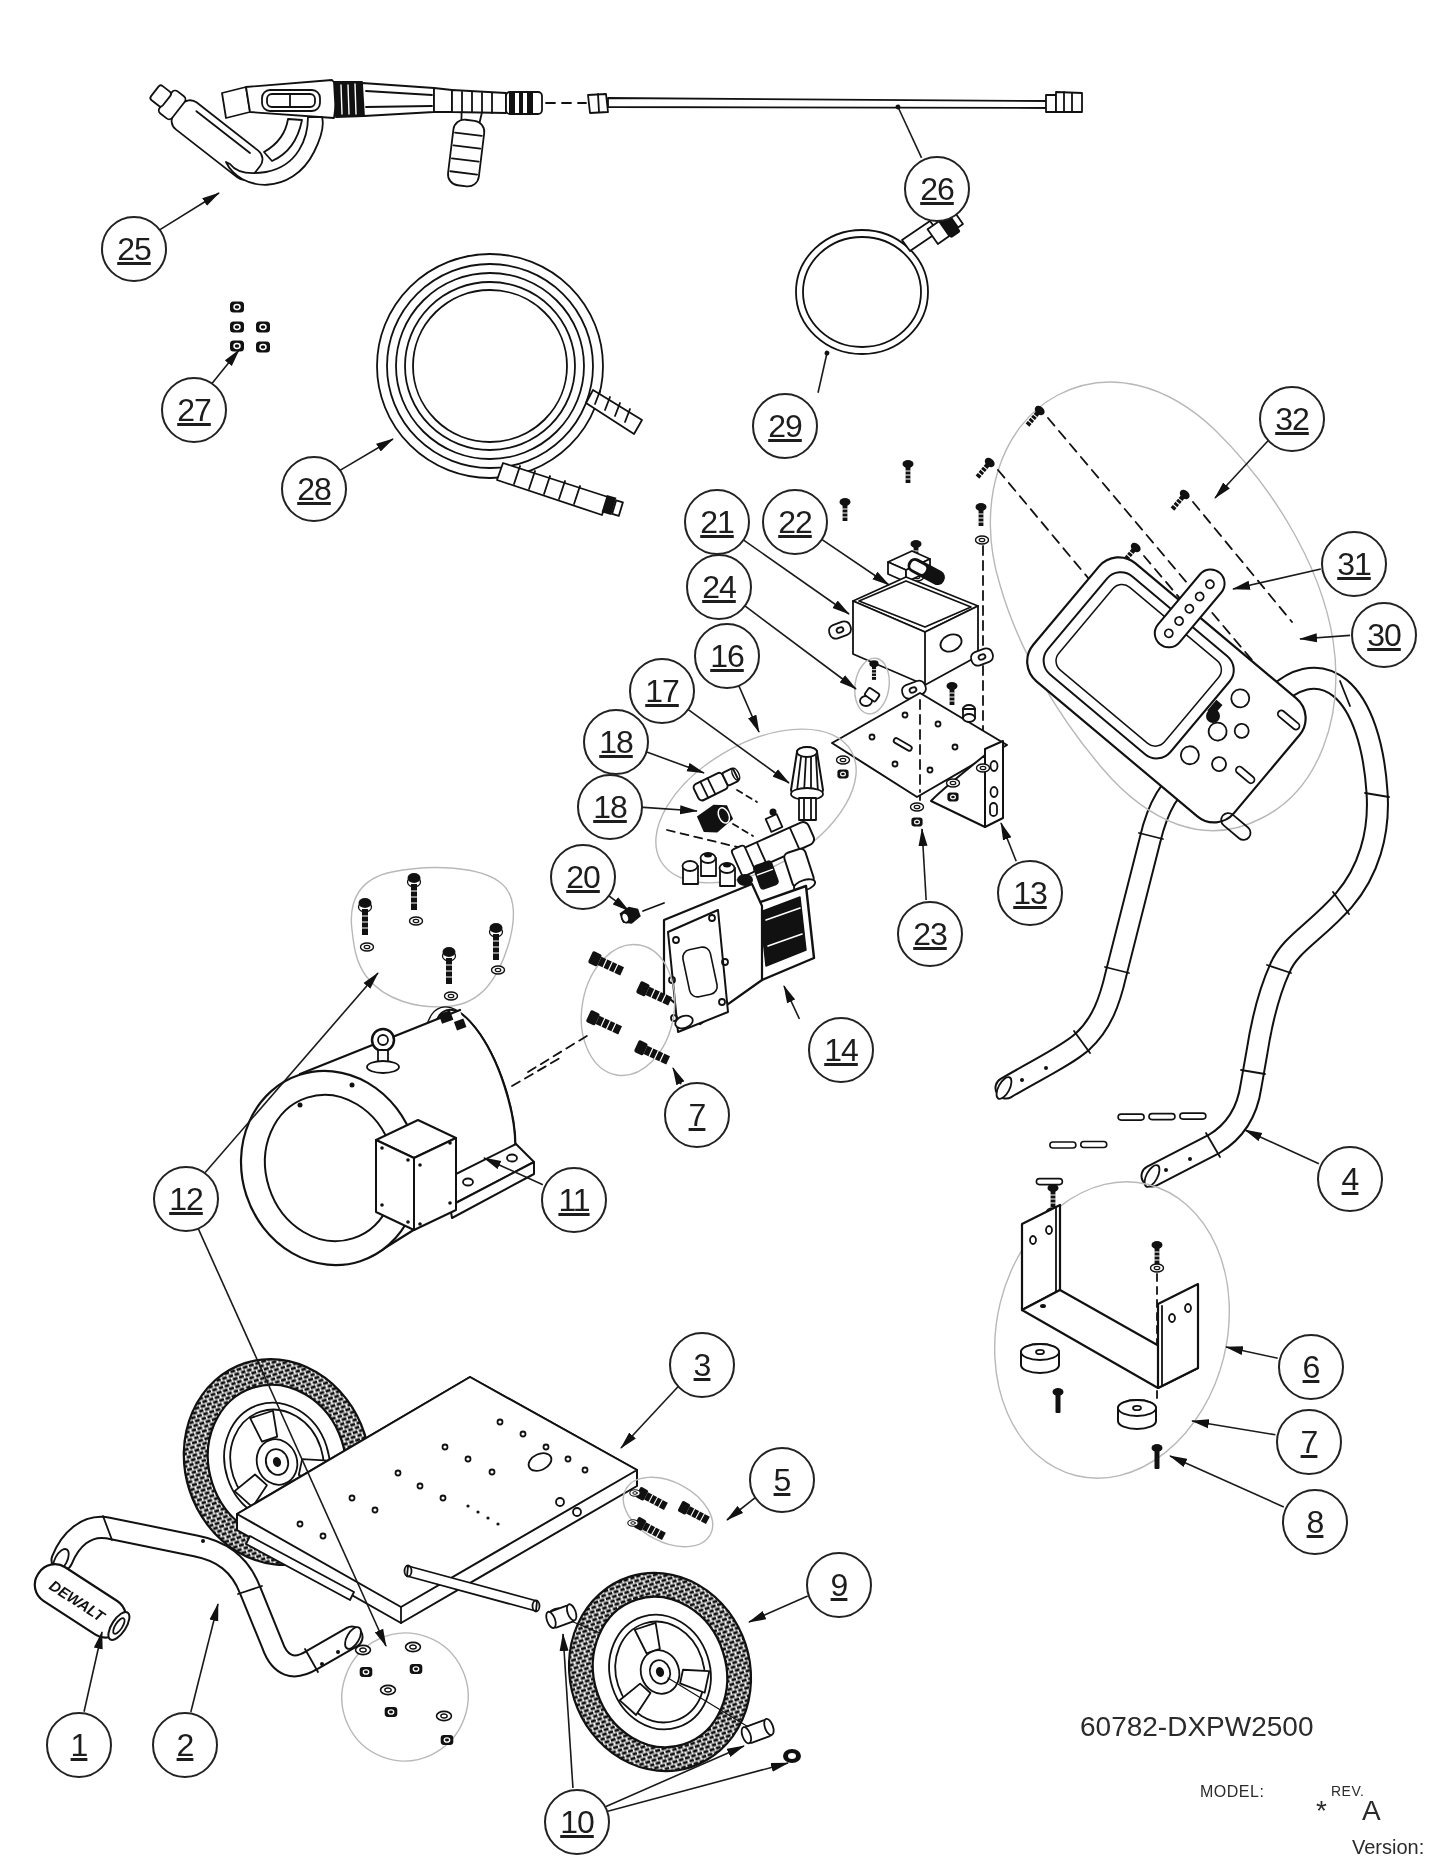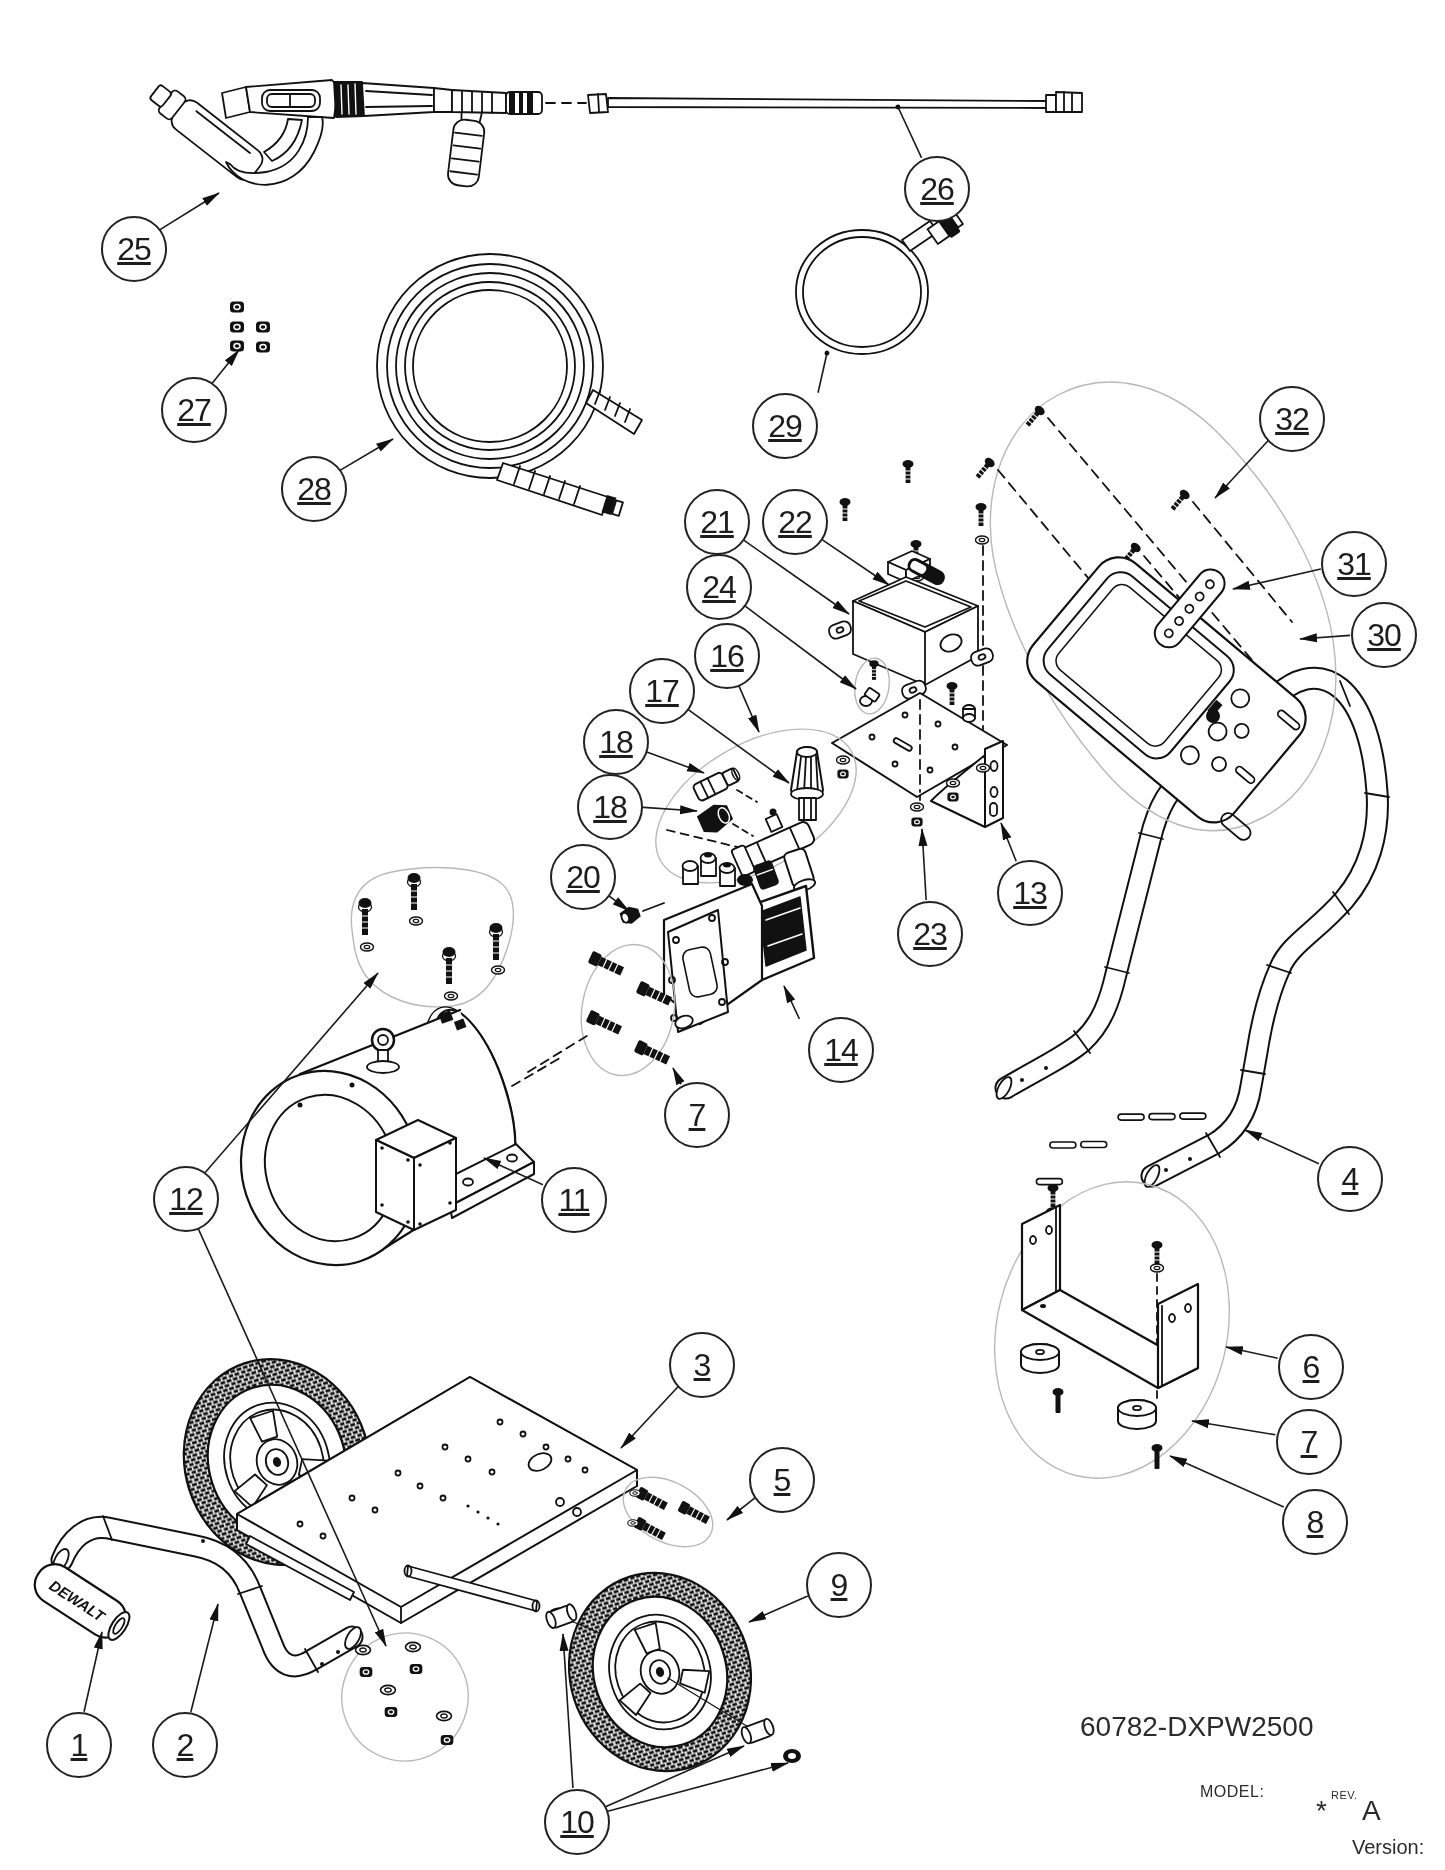--- a/index.html
+++ b/index.html
@@ -6,21 +6,21 @@
   #stage{position:relative;width:1445px;height:1870px;background:#fff;overflow:hidden;
          font-family:"Liberation Sans",sans-serif;}
   svg{position:absolute;left:0;top:0;}
   .callout{position:absolute;width:62px;height:62px;border:2px solid #222;border-radius:50%;
            background:#fff;display:flex;align-items:center;justify-content:center;
            font-size:32px;color:#1d1d1d;letter-spacing:-1px;z-index:30;text-decoration:underline;}
   .ftxt{position:absolute;color:#2b2b2b;white-space:nowrap;z-index:20;}
   #model-label{left:1200px;top:1783px;font-size:16px;letter-spacing:.5px;}
   #model-number{left:1080px;top:1711px;font-size:28px;}
   #asterisk{left:1316px;top:1795px;font-size:28px;}
-  #rev-label{left:1331px;top:1783px;font-size:11px;letter-spacing:.5px;margin-top:6px;}
+  #rev-label{left:1331px;top:1783px;font-size:14px;letter-spacing:.5px;}
   #rev-value{left:1362px;top:1795px;font-size:28px;}
   #version-label{left:1352px;top:1836px;font-size:20px;}
   text{font-family:"Liberation Sans",sans-serif;}
 </style>
 </head>
 <body>
 
 <div id="stage">
 
 <svg id="art" width="1445" height="1870" viewBox="0 0 1445 1870" stroke="#111" fill="none" stroke-width="1.8" stroke-linecap="round" stroke-linejoin="round">

